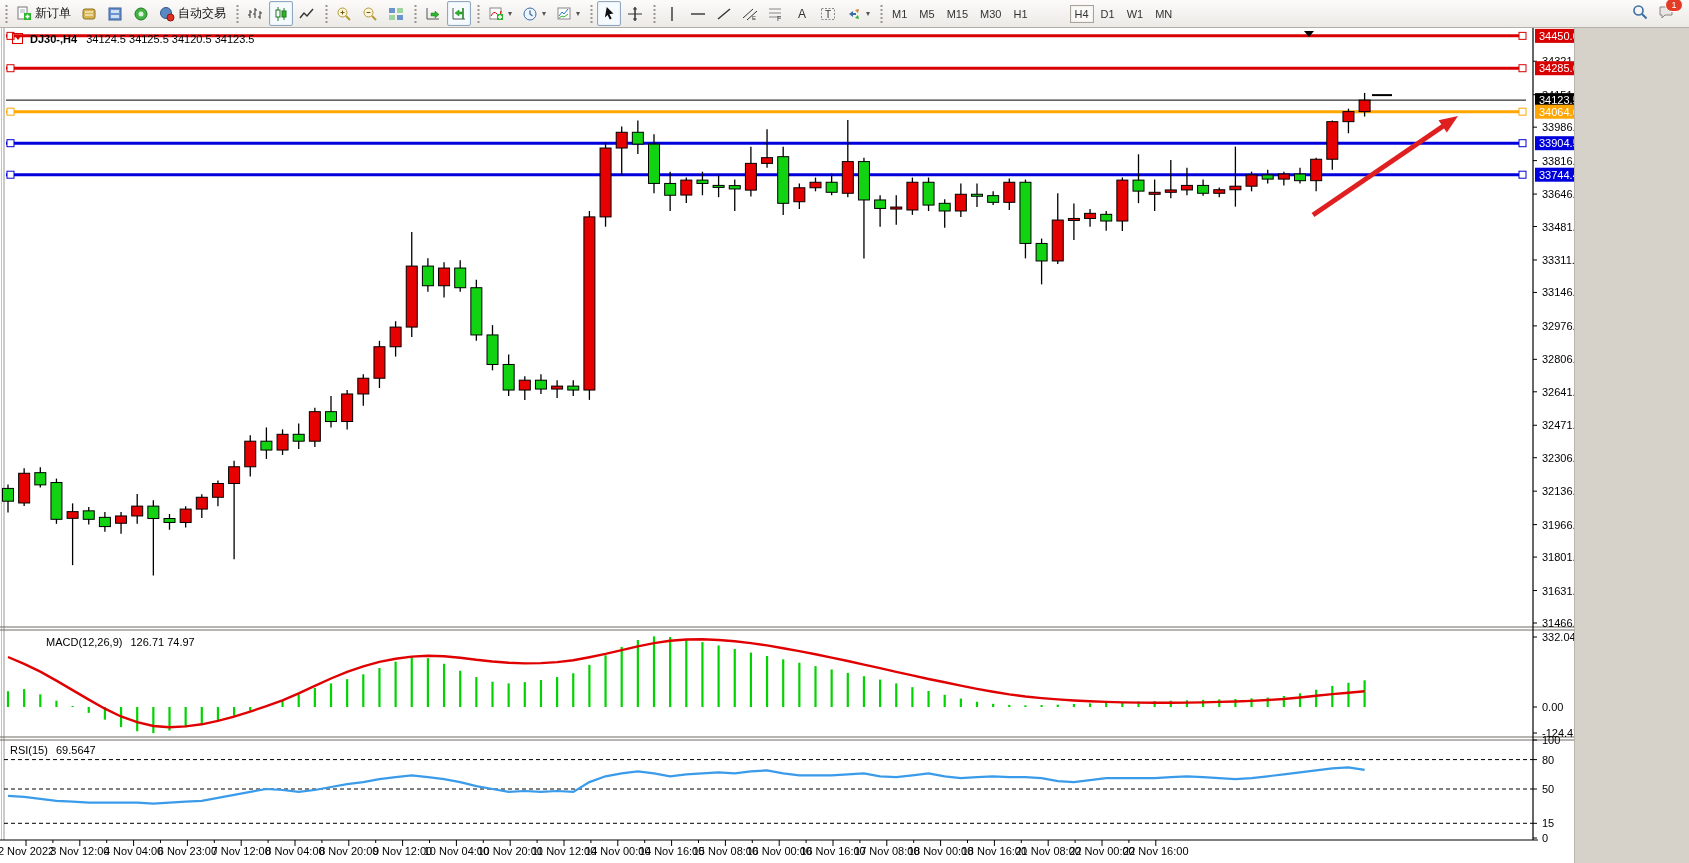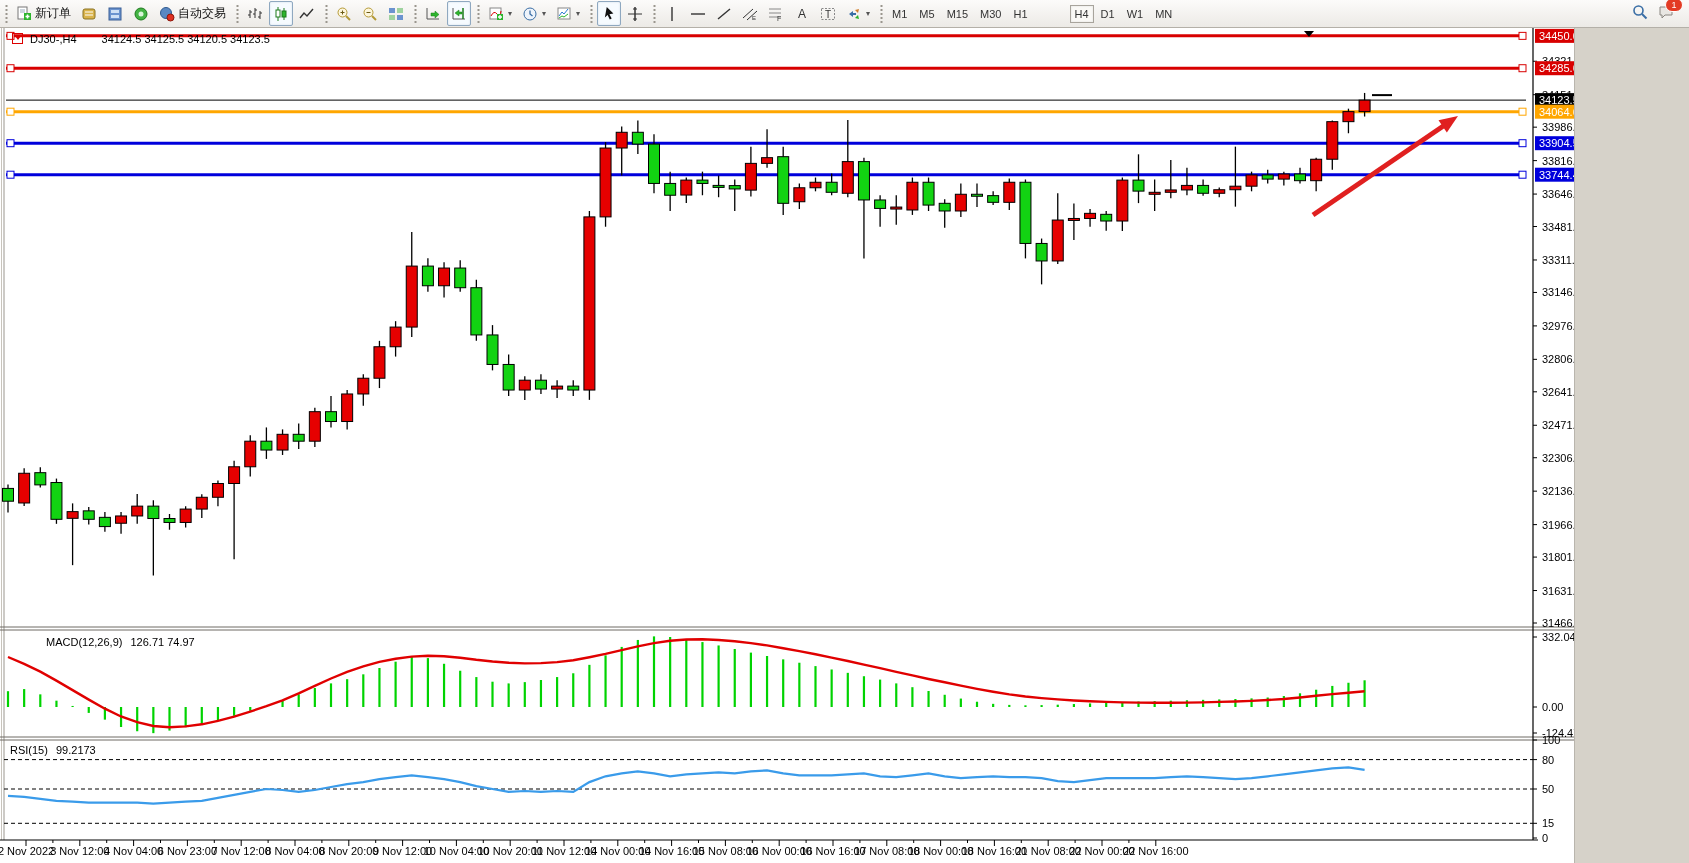--- a/index.html
+++ b/index.html
@@ -722,26 +722,26 @@
         <text x="1048.1999999999998" y="827" font-size="11" fill="#000" text-anchor="middle">21 Nov 08:00</text>
         <line x1="1102" y1="812" x2="1102" y2="818" stroke="#000"></line>
         <line x1="1128.9" y1="812" x2="1128.9" y2="815" stroke="#000"></line>
         <text x="1102" y="827" font-size="11" fill="#000" text-anchor="middle">22 Nov 00:00</text>
         <line x1="1155.8" y1="812" x2="1155.8" y2="818" stroke="#000"></line>
         <text x="1155.8" y="827" font-size="11" fill="#000" text-anchor="middle">22 Nov 16:00</text>
       </svg>
   <div id="gray-margin"></div>
   <div class="overlay-label" style="left:12px;top:4px;">
     <span style="display:inline-block;width:9px;height:9px;border:1px solid #d00;position:relative;top:1px;margin-right:4px;"><span style="display:block;width:0;height:0;margin:2px auto 0;border-left:3px solid transparent;border-right:3px solid transparent;border-top:4px solid #d00;"></span></span>
-    <span style="font-weight:normal;">DJ30-,H4</span>
-    <span style="margin-left:22px;">34124.5 34125.5 34120.5 34123.5</span>
+    <span style="font-weight:bold;">DJ30-,H4</span>
+    <span style="margin-left:6px;">34124.5 34125.5 34120.5 34123.5</span>
   </div>
   <div class="overlay-label" style="left:10px;top:608px;padding-left:36px;">
     <span>MACD(12,26,9)</span>
     <span style="margin-left:5px;">126.71 74.97</span>
   </div>
   <div class="overlay-label" style="left:10px;top:716px;">
     <span>RSI(15)</span>
-    <span style="margin-left:5px;">99.2173</span>
+    <span style="margin-left:5px;">69.5647</span>
   </div>
 </div>
 
 </div>
 
 </body></html>

